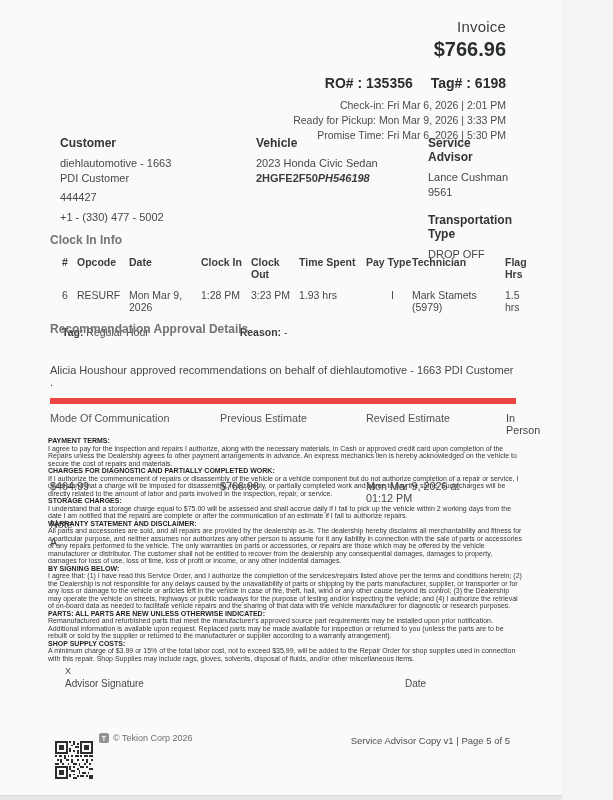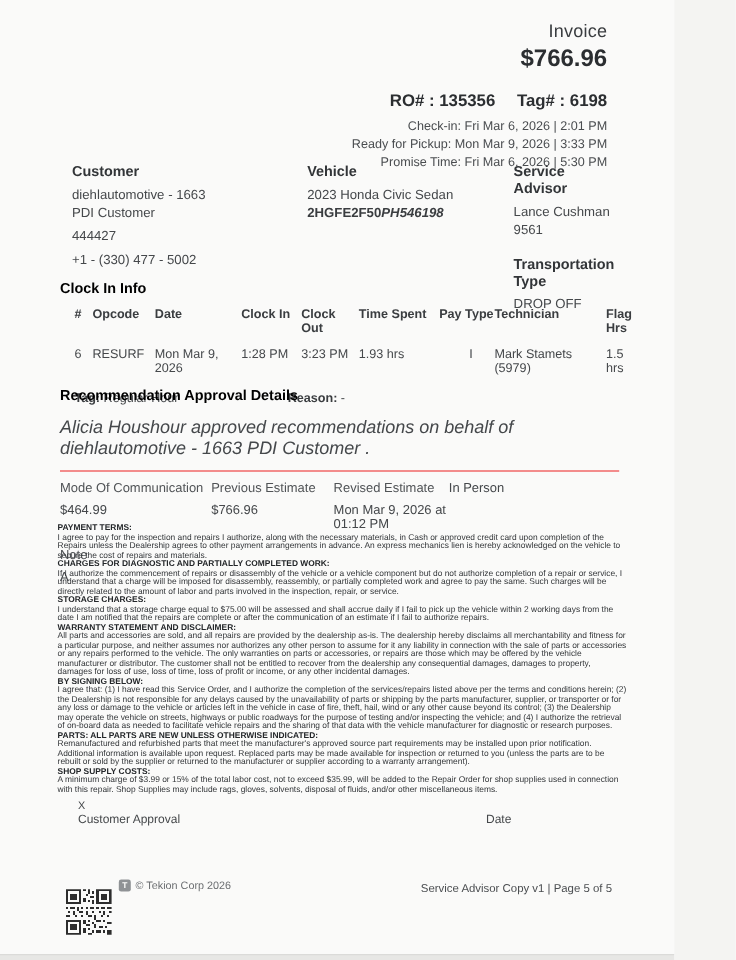--- a/index.html
+++ b/index.html
@@ -26,35 +26,35 @@
   .parties { position:absolute; top:136px; left:60px; right:50px; display:grid; grid-template-columns:196px 172px 1fr; }
   .col-heading { font-size:12px; font-weight:700; color:#323538; margin-bottom:6px; }
   .party-line { font-size:11px; color:#45484b; line-height:1.32; }
   .party-line.spaced { margin-top:5px; }
   .vin { font-weight:600; color:#3a3d40; }
   .vin .vin-suffix { font-style:italic; }
   .transport-block { margin-top:14px; }
 
   
   .clock-section { position:absolute; top:233px; left:50px; right:48px; }
-  .section-heading { font-size:12px; font-weight:700; color:#000000; }
+  .section-heading { font-size:12px; font-weight:700; color:#737373; }
   .clock-table { margin-left:12px; margin-top:9px; }
   .clock-grid { display:grid; grid-template-columns:15px 52px 72px 50px 48px 67px 46px 93px 1fr; column-gap:0; }
   .clock-grid .th { font-size:10.5px; font-weight:700; color:#3a3d40; padding-bottom:9px; }
   .clock-grid .td { font-size:10.5px; color:#45484b; padding-bottom:10px; }
   .paytype-cell { padding-left:25px; }
   .tag-line { margin-top:3px; font-size:10.5px; color:#45484b; }
   .tag-line b { color:#3a3d40; }
   .tag-line .reason-part { margin-left:88px; }
 
   
   .approval-section { position:absolute; top:322px; left:50px; right:46px; }
-  .approval-summary { margin-top:12px; font-size:15px; color:#45484b;font-style:italic; }
-  .approval-table { margin-top:10px; border-top:1px solid #ef4444; padding-top:8px;
-                    display:grid; grid-template-columns:126px 102px 96px 1fr; row-gap:6px; }
+  .approval-summary { margin-top:28px; font-size:11px; color:#45484b; }
+  .approval-table { margin-top:10px; border-top:6px solid #ef4444; padding-top:8px;
+                    display:grid; grid-template-columns:126px 102px 96px 1fr; row-gap:6px;gap:44px; }
   .approval-table .th { font-size:10.8px; color:#505356; }
   .approval-table .td { font-size:10.8px; color:#45484b; }
   .note-block { margin-top:14px; font-size:10.8px; }
   .note-label { color:#505356; }
   .note-value { margin-top:6px; color:#45484b; }
 
   
   .terms { position:absolute; top:437px; left:48px; right:40px; font-size:7px; line-height:7.5px; color:#333639; }
   .terms .t-title { font-weight:700; color:#232629; }
   .terms .t-body { }
@@ -180,21 +180,21 @@
     <div class="t-body">I agree that: (1) I have read this Service Order, and I authorize the completion of the services/repairs listed above per the terms and conditions herein; (2) the Dealership is not responsible for any delays caused by the unavailability of parts or shipping by the parts manufacturer, supplier, or transporter or for any loss or damage to the vehicle or articles left in the vehicle in case of fire, theft, hail, wind or any other cause beyond its control; (3) the Dealership may operate the vehicle on streets, highways or public roadways for the purpose of testing and/or inspecting the vehicle; and (4) I authorize the retrieval of on-board data as needed to facilitate vehicle repairs and the sharing of that data with the vehicle manufacturer for diagnostic or research purposes.</div>
     <div><span class="t-title">PARTS: ALL PARTS ARE NEW UNLESS OTHERWISE INDICATED:</span></div>
     <div class="t-body">Remanufactured and refurbished parts that meet the manufacturer's approved source part requirements may be installed upon prior notification. Additional information is available upon request. Replaced parts may be made available for inspection or returned to you (unless the parts are to be rebuilt or sold by the supplier or returned to the manufacturer or supplier according to a warranty arrangement).</div>
     <div><span class="t-title">SHOP SUPPLY COSTS:</span></div>
     <div class="t-body">A minimum charge of $3.99 or 15% of the total labor cost, not to exceed $35.99, will be added to the Repair Order for shop supplies used in connection with this repair. Shop Supplies may include rags, gloves, solvents, disposal of fluids, and/or other miscellaneous items.</div>
   </div>
 
   <div class="signature-row">
     <div>
       <div class="sig-x">X</div>
-      <div class="sig-label">Customer Approval</div>
+      <div class="sig-label">Advisor Signature</div>
     </div>
     <div class="sig-date">Date</div>
   </div>
 
   <svg class="qr" viewBox="0 0 21 21" shape-rendering="crispEdges">
     <rect width="21" height="21" fill="#fafaf9"></rect>
     <path fill="#2d2d2d" fill-rule="evenodd" d="M0 0h7v7H0zM1 1h5v5H1z"></path>
     <path fill="#2d2d2d" d="M2 2h3v3H2z"></path>
     <path fill="#2d2d2d" fill-rule="evenodd" d="M14 0h7v7h-7zM15 1h5v5h-5z"></path>
     <path fill="#2d2d2d" d="M16 2h3v3h-3z"></path>

